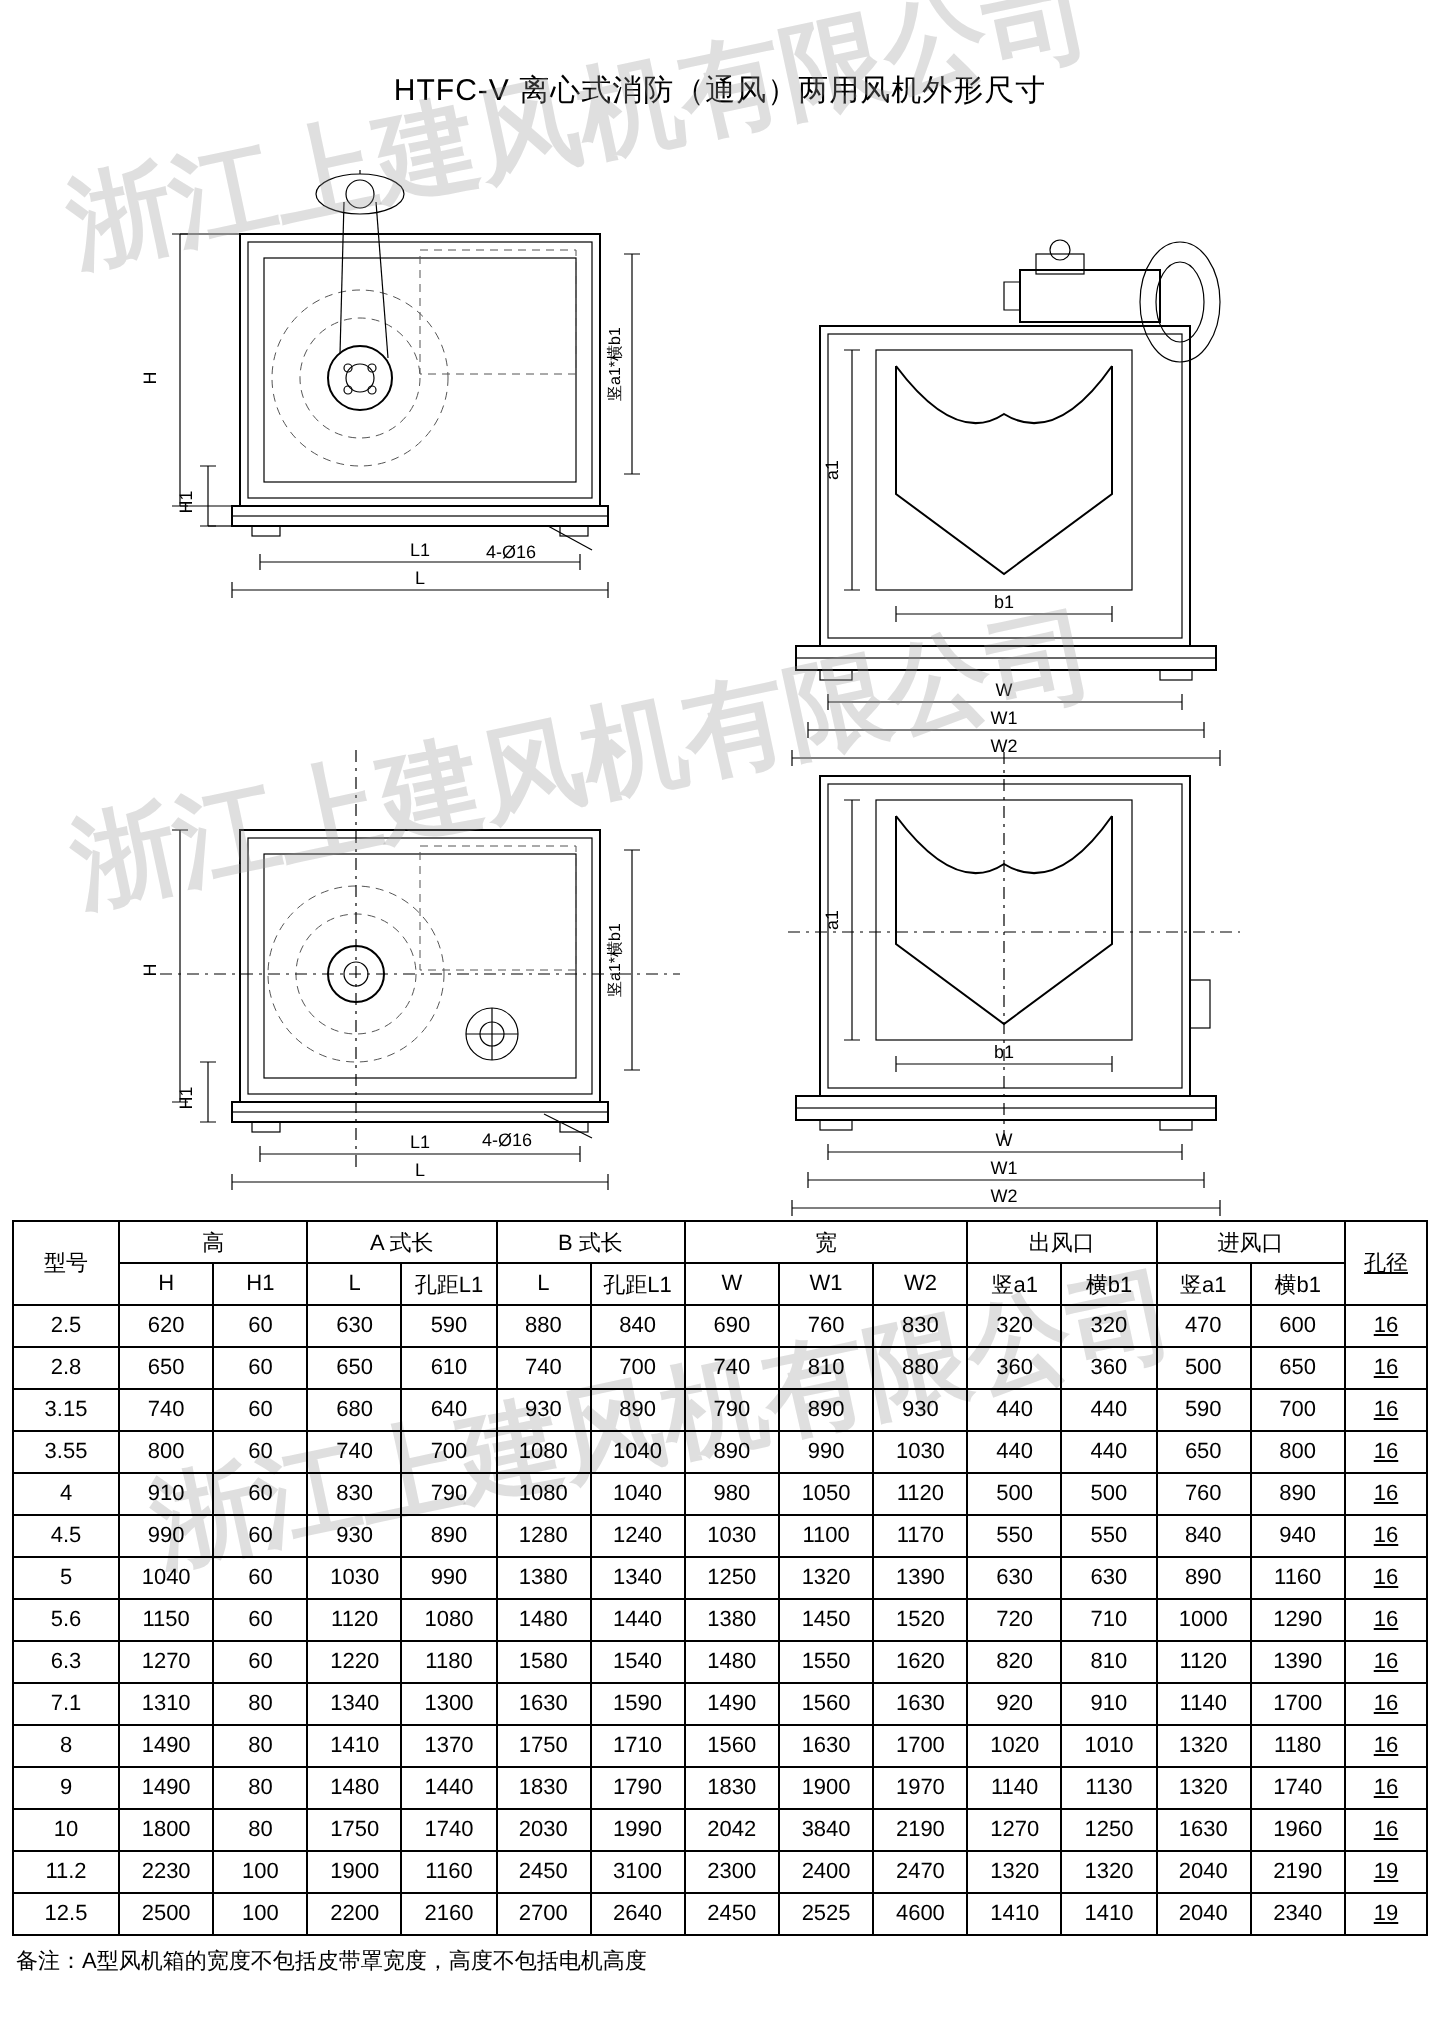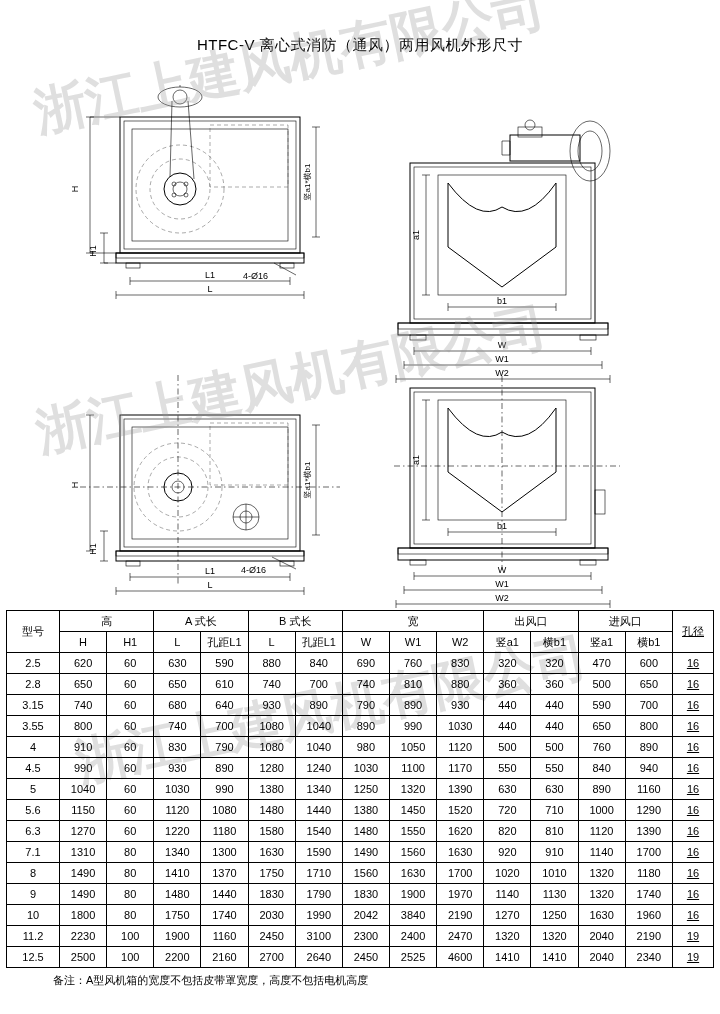--- a/index.html
+++ b/index.html
@@ -66,21 +66,20 @@
   }
   thead th{font-weight:normal;}
   .c-model{width:52px;}
   .c-n{width:50px;}
   .c-hole{width:40px;text-decoration:underline;}
   .note{
     font-size:11px;
     padding:5px 0 0 8px;
     z-index:6;
     position:relative;
-    margin-left:45px;
   }
 </style>
 </head>
 <body>
 
 <div class="title">HTFC-V 离心式消防（通风）两用风机外形尺寸</div>
 
 <div class="watermark">
   <div class="wm-text wm1">浙江上建风机有限公司</div>
   <div class="wm-text wm2">浙江上建风机有限公司</div>

